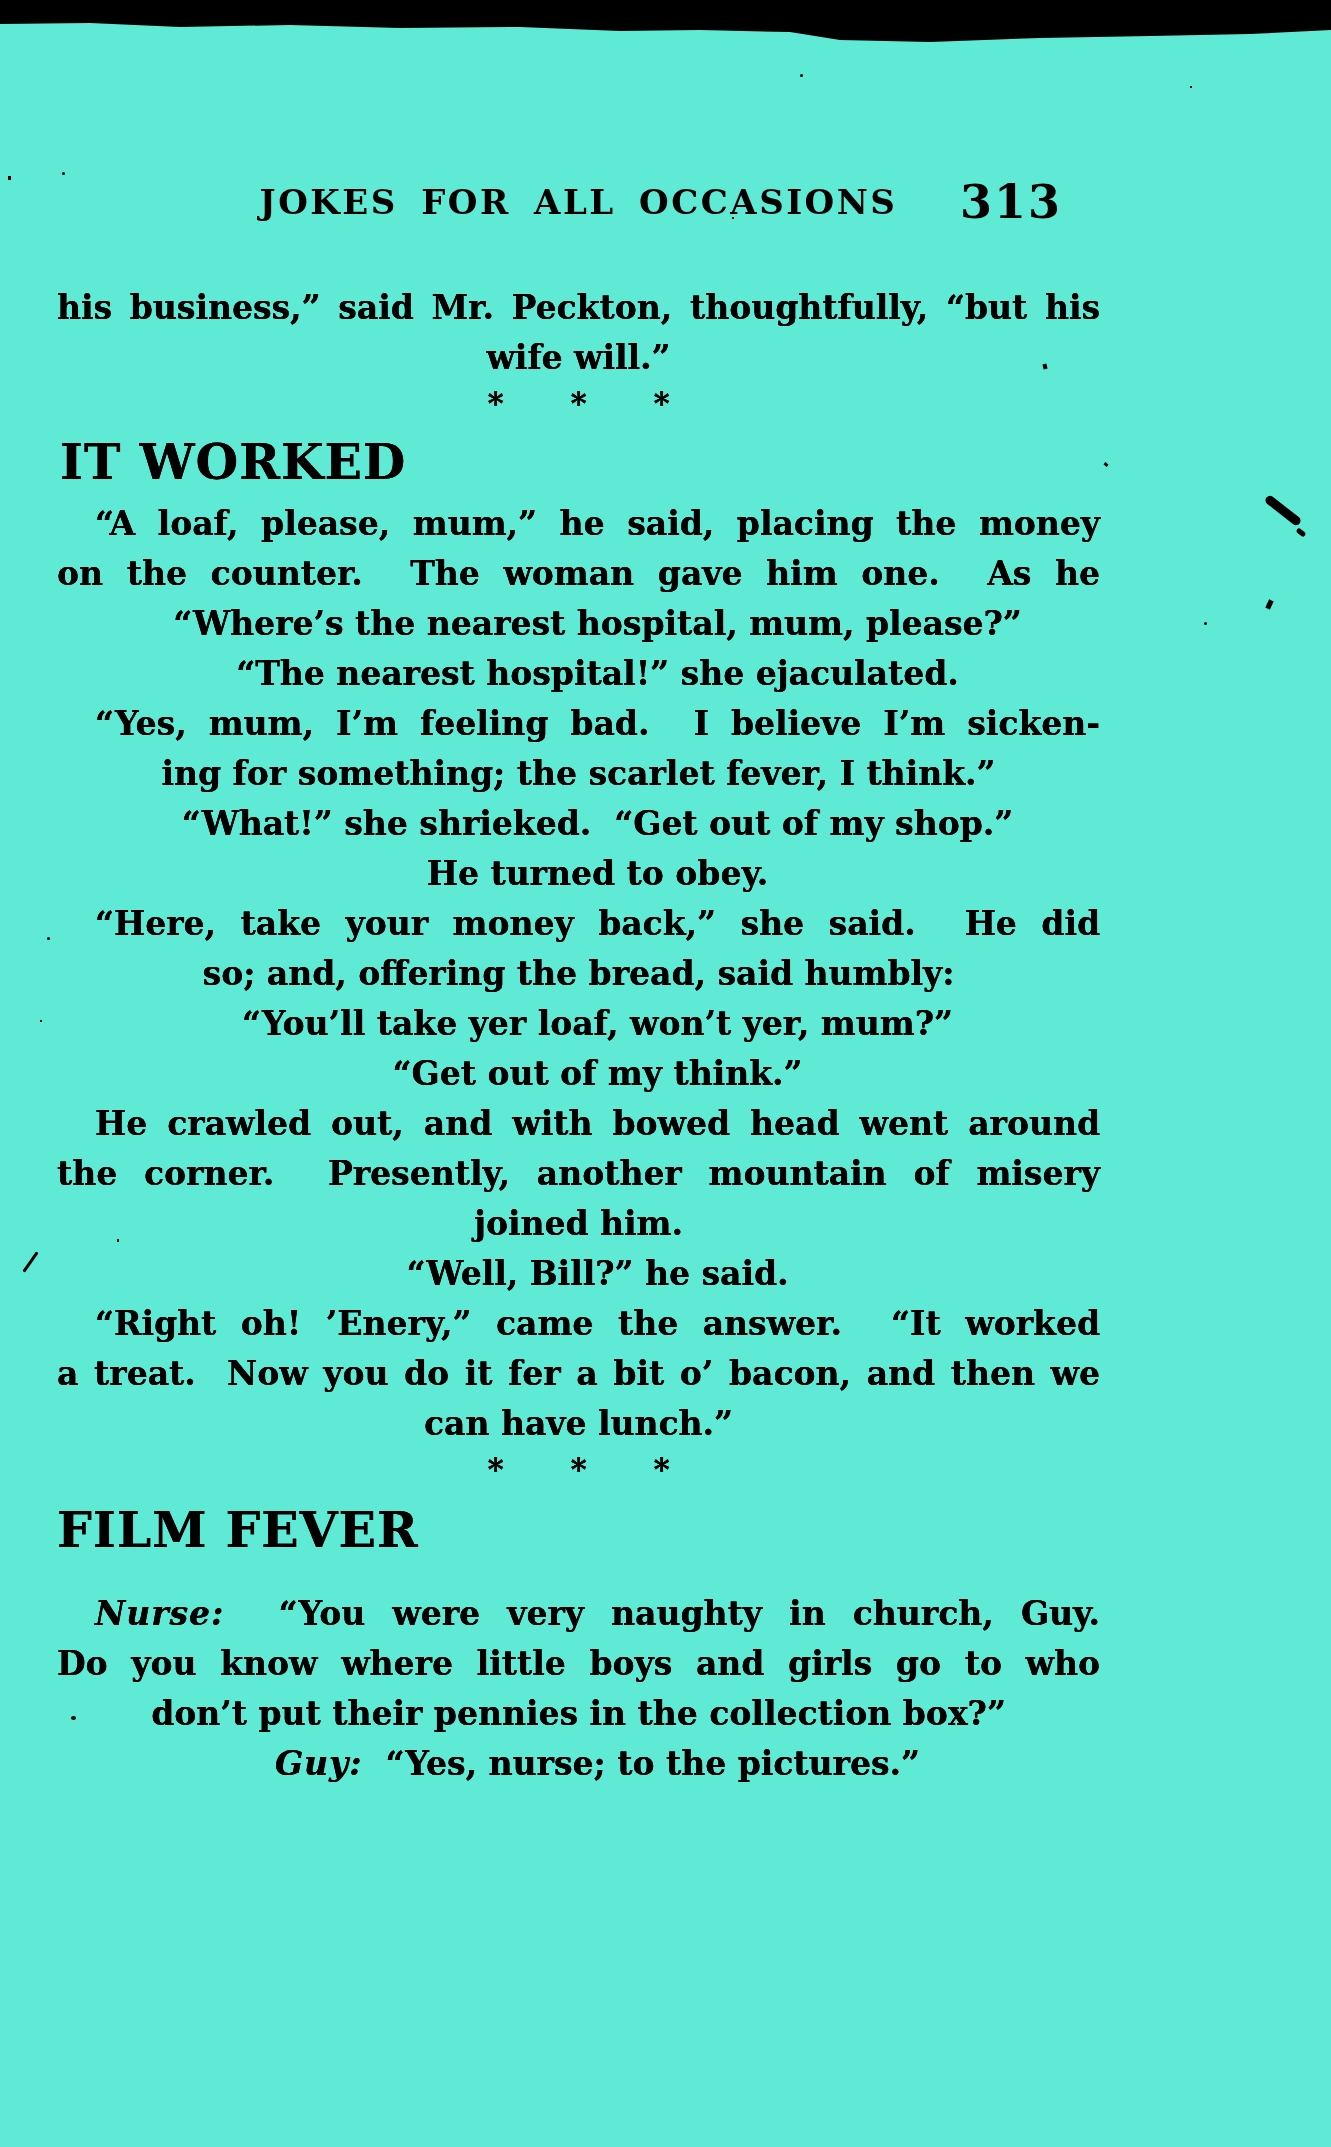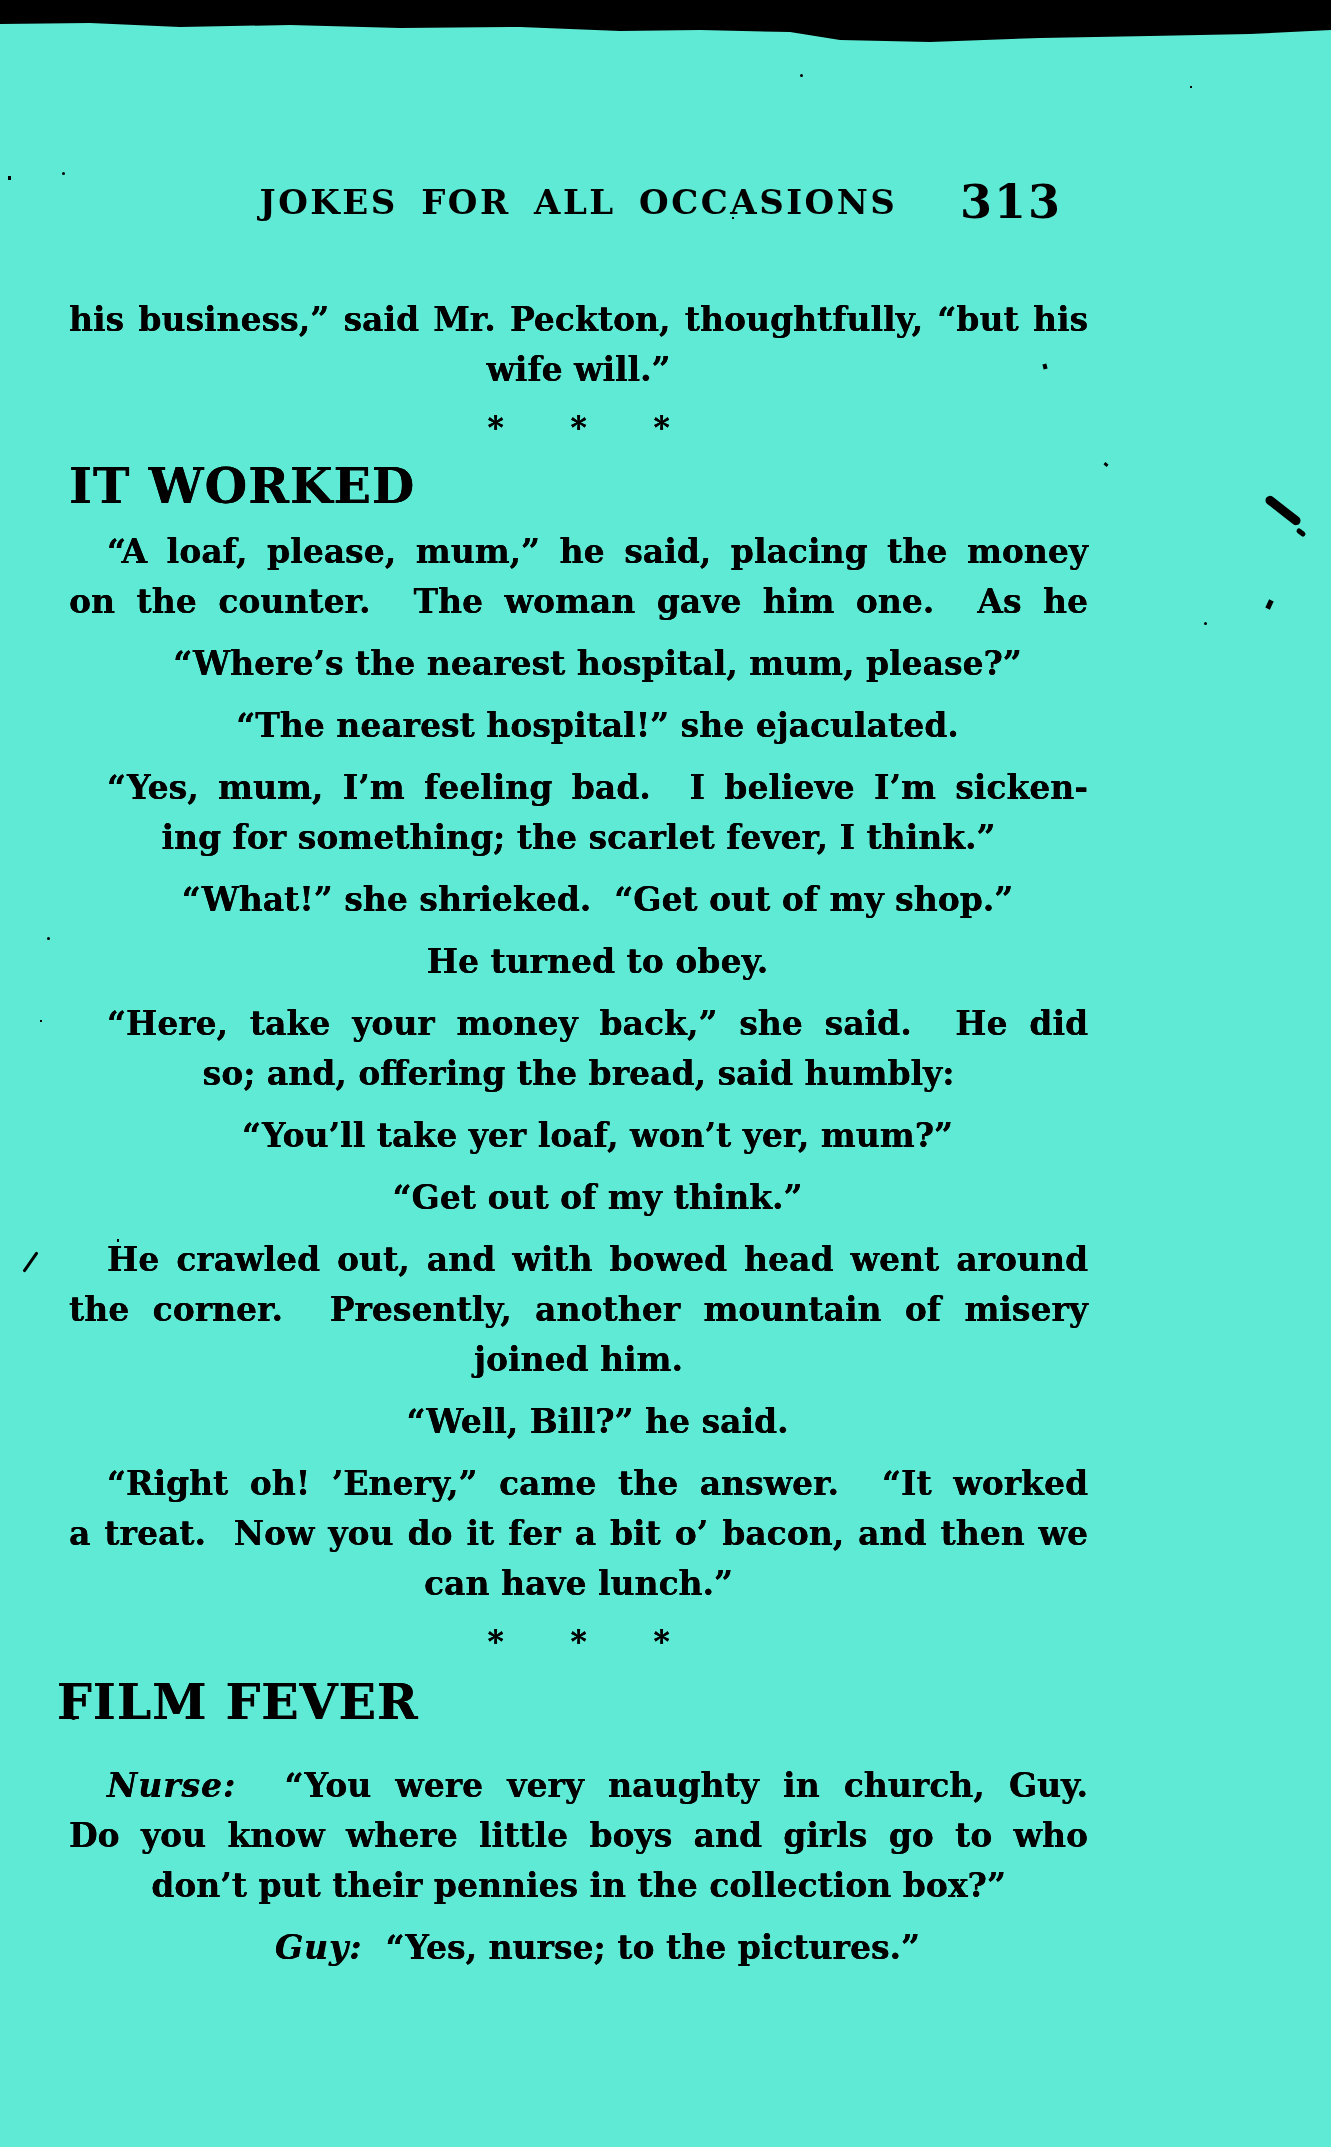--- a/index.html
+++ b/index.html
@@ -18,26 +18,26 @@
   .rh-title{
     position:absolute;left:0;right:0;text-align:center;
     font-size:34px;font-weight:bold;letter-spacing:2.5px;word-spacing:9px;
   }
   .rh-num{position:absolute;right:38px;top:0;font-size:46px;font-weight:bold;letter-spacing:2px;}
   .flow{
     position:absolute;left:57px;top:283px;width:1043px;
     font-size:33px;font-weight:bold;line-height:50px;
     text-shadow:0 0 0.6px rgba(0,0,0,.9),0.3px 0.3px 0 rgba(0,0,0,.5);
   }
-  .para{margin:12px;}
+  .para{margin:0;}
   .line{text-align:center;white-space:normal;}
   .line.just{text-align:justify;text-align-last:justify;-moz-text-align-last:justify;}
   .line.indent{padding-left:38px;}
   .sep{height:40px;line-height:40px;text-align:center;font-size:31px;font-weight:bold;word-spacing:56px;}
-  .h2{font-size:49px;line-height:58px;font-weight:bold;letter-spacing:1px;margin:10px 0 8px 12px;}
+  .h2{font-size:49px;line-height:58px;font-weight:bold;letter-spacing:1px;margin:10px 0 8px 3px;}
   .h2.film{margin:12px 0 30px 0;}
   i{font-style:italic;letter-spacing:1px;}
   
   .ink{position:absolute;background:#000;}
 </style>
 </head>
 <body>
 
 <div class="page">
 

